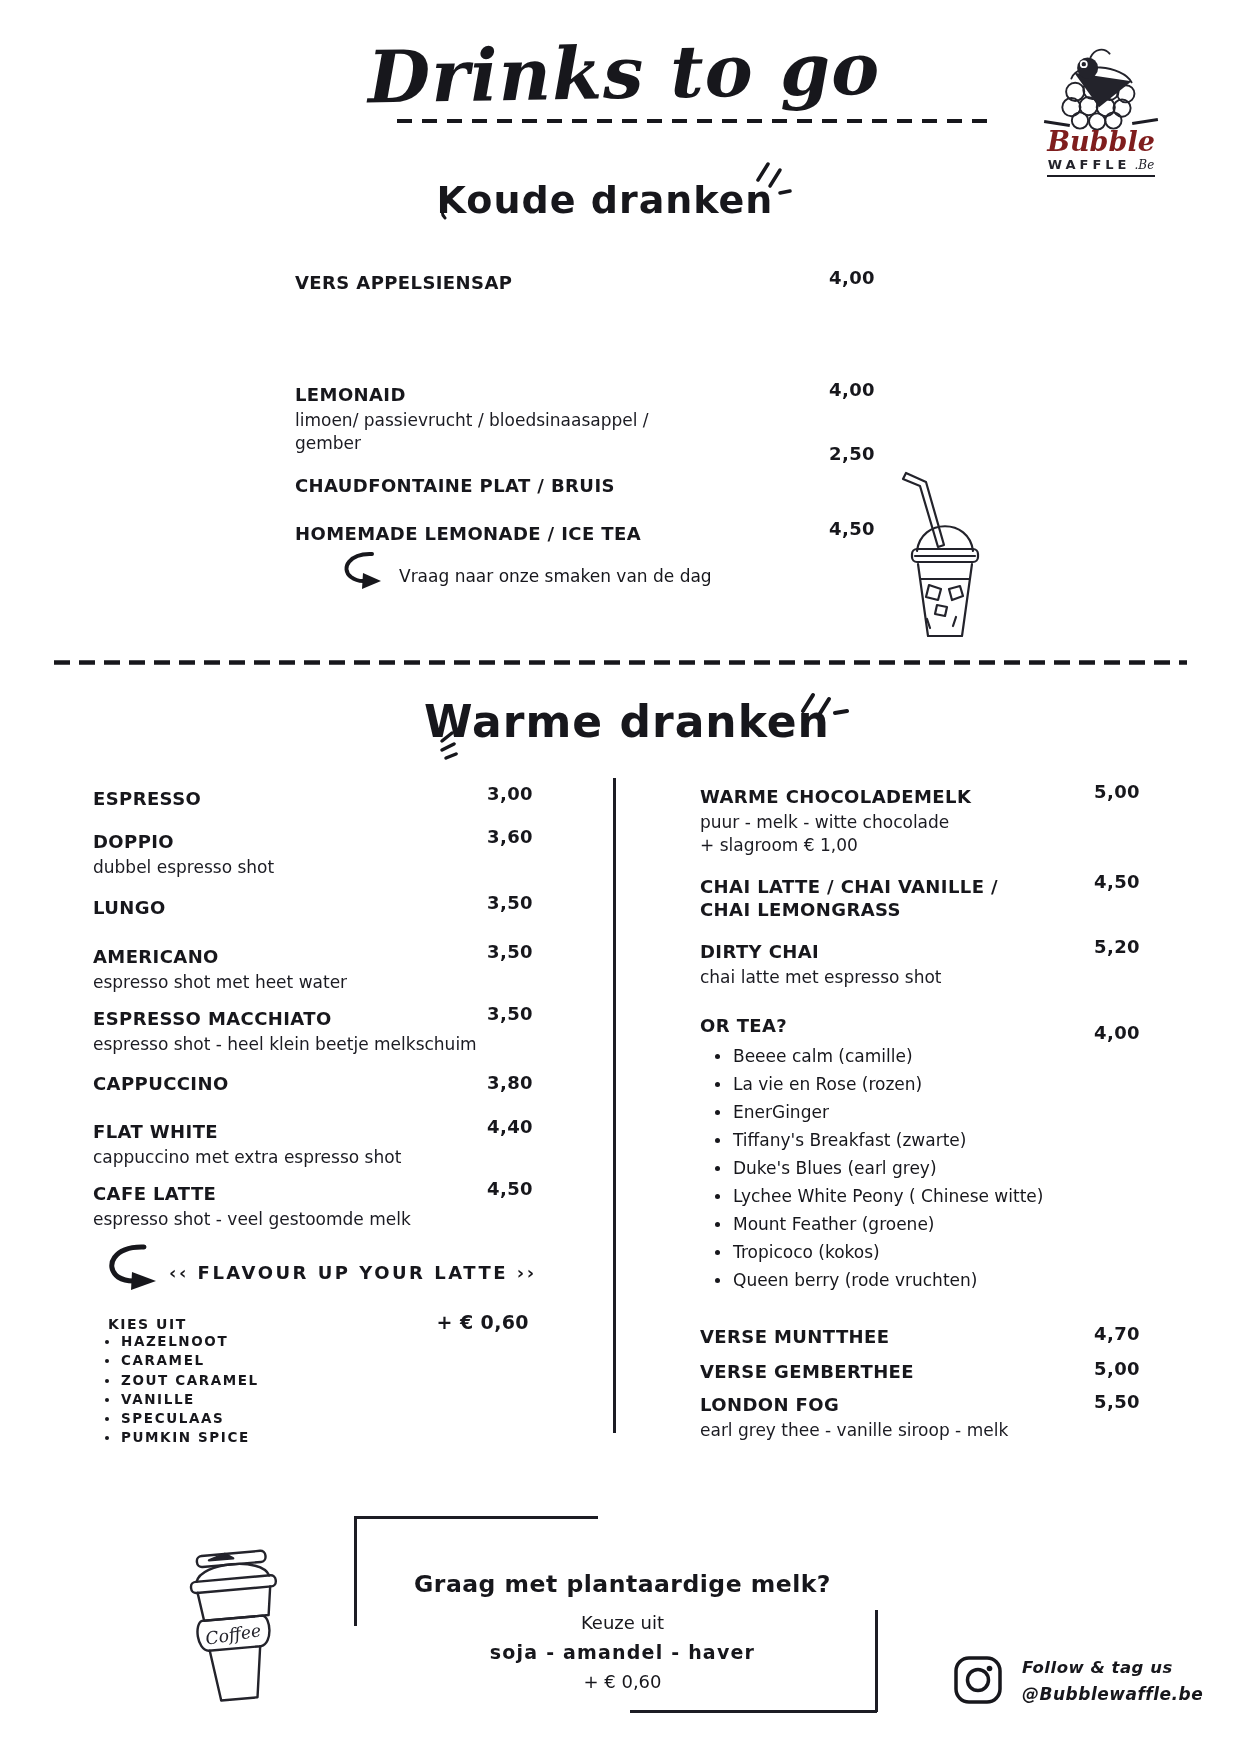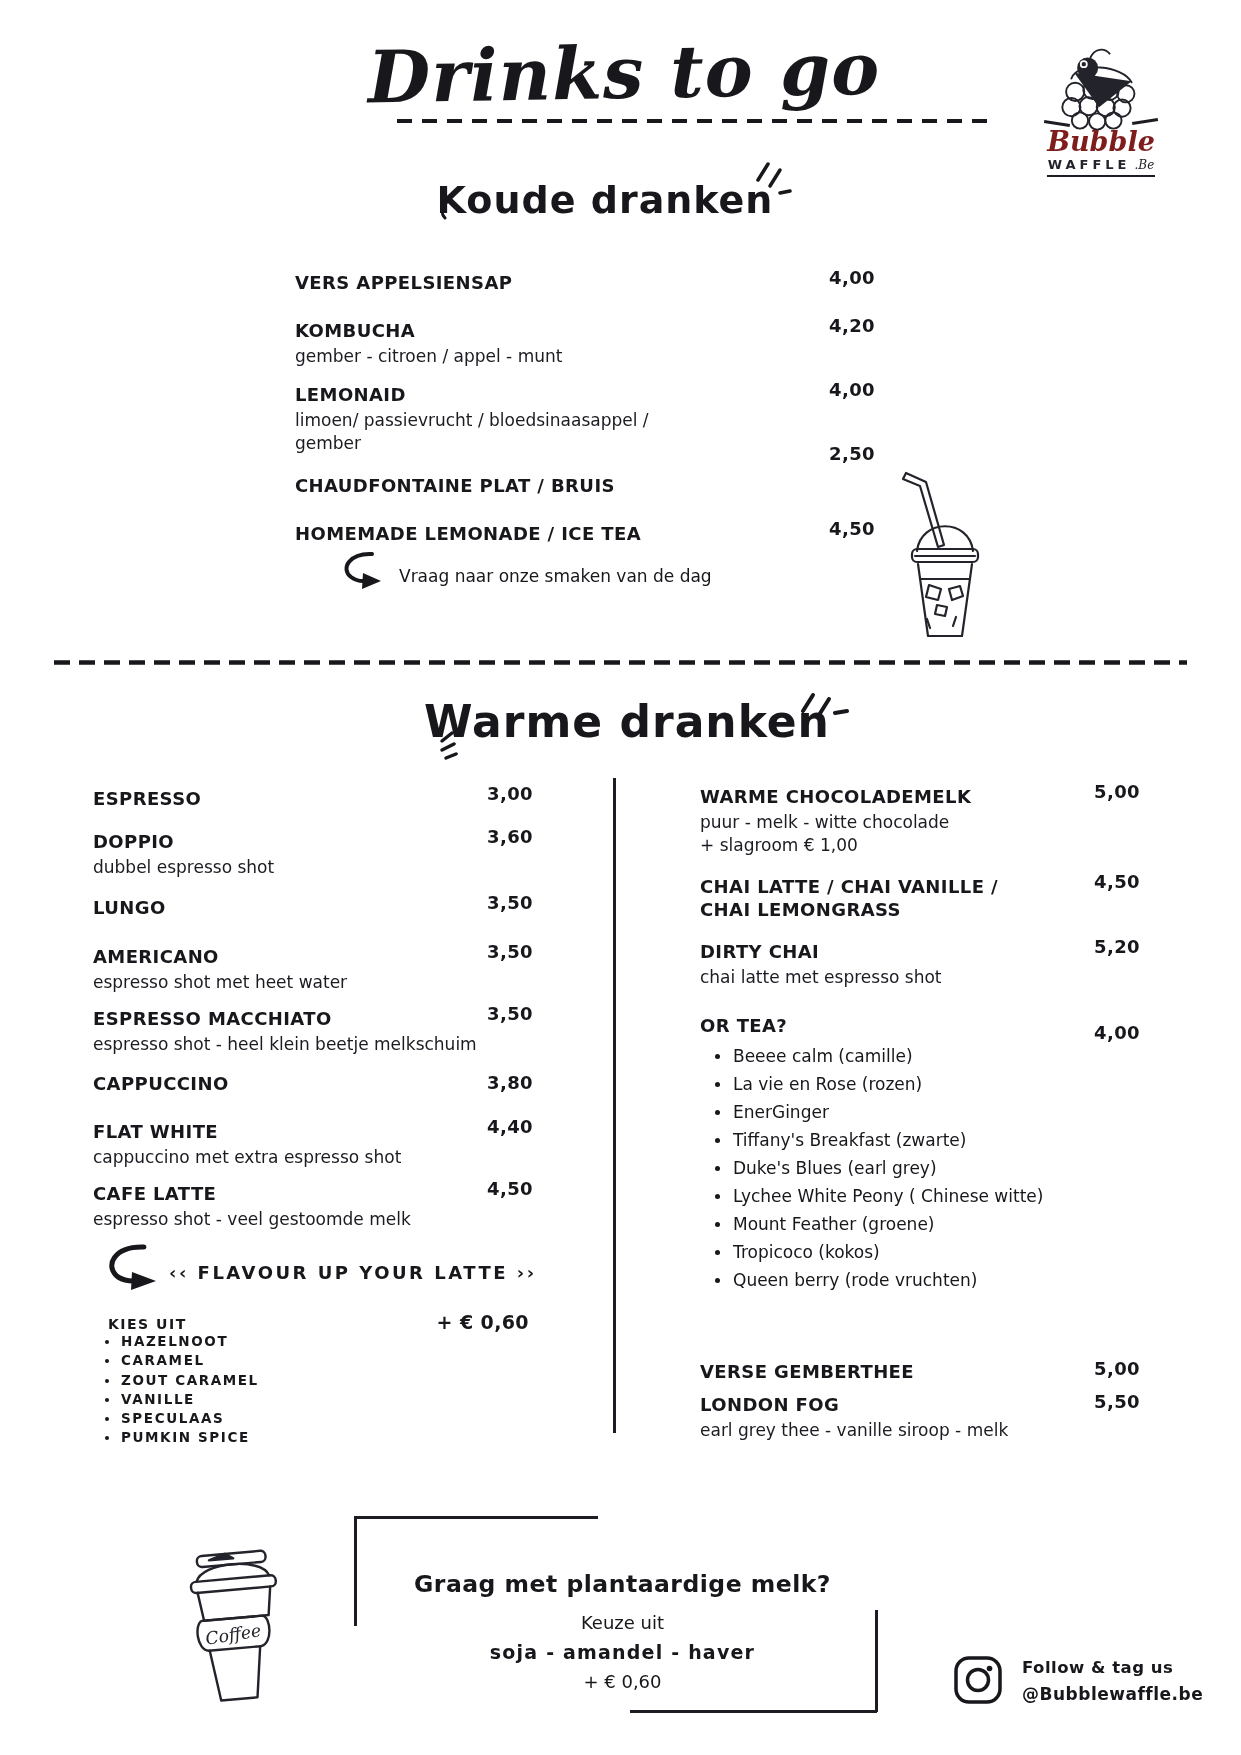--- a/index.html
+++ b/index.html
@@ -107,25 +107,20 @@
     </g>
   </svg>
   <svg class="abs" style="left:437px; top:200px;" width="16" height="20" viewBox="0 0 16 20">
     <path d="M10,2 C4,8 4,14 8,18" fill="none" stroke="#17171c" stroke-width="3" stroke-linecap="round"></path>
   </svg>
 
   <div class="item col-cold" style="top:271px;">
     <div class="nm">VERS APPELSIENSAP</div>
     <div class="pr">4,00</div>
   </div>
-  <div class="item col-cold" style="top:319px;">
-    <div class="nm">KOMBUCHA</div>
-    <div class="ds">gember - citroen / appel - munt</div>
-    <div class="pr">4,20</div>
-  </div>
   <div class="item col-cold" style="top:383px;">
     <div class="nm">LEMONAID</div>
     <div class="ds">limoen/ passievrucht / bloedsinaasappel /</div>
     <div class="ds" style="margin-top:0;">gember</div>
     <div class="pr">4,00</div>
   </div>
   <div class="item col-cold" style="top:474px;">
     <div class="nm">CHAUDFONTAINE PLAT / BRUIS</div>
     <div class="pr raise">2,50</div>
   </div>
@@ -260,20 +255,24 @@
     <li>La vie en Rose (rozen)</li>
     <li>EnerGinger</li>
     <li>Tiffany's Breakfast (zwarte)</li>
     <li>Duke's Blues (earl grey)</li>
     <li>Lychee White Peony ( Chinese witte)</li>
     <li>Mount Feather (groene)</li>
     <li>Tropicoco (kokos)</li>
     <li>Queen berry (rode vruchten)</li>
   </ul>
 
+  <div class="item col-r" style="top:1325px;">
+    <div class="nm">VERSE MUNTTHEE</div>
+    <div class="pr" style="top:-2px;">4,70</div>
+  </div>
   <div class="item col-r" style="top:1360px;">
     <div class="nm">VERSE GEMBERTHEE</div>
     <div class="pr" style="top:-2px;">5,00</div>
   </div>
   <div class="item col-r" style="top:1393px;">
     <div class="nm">LONDON FOG</div>
     <div class="ds">earl grey thee - vanille siroop  - melk</div>
     <div class="pr" style="top:-2px;">5,50</div>
   </div>
 
@@ -302,18 +301,18 @@
     <div class="foot-p" style="margin-top:8px;">+ € 0,60</div>
   </div>
 
   <svg class="abs" style="left:953px; top:1655px;" width="50" height="50" viewBox="0 0 50 50">
     <g fill="none" stroke="#17171c" stroke-width="3.5">
       <rect x="3" y="3" width="44" height="44" rx="13"></rect>
       <circle cx="25" cy="25" r="10.5"></circle>
     </g>
     <circle cx="36.5" cy="13.5" r="2.8" fill="#17171c"></circle>
   </svg>
-  <div class="abs" style="left:1022px; top:1658px;">
+  <div class="abs" style="left:1022px; top:1658px;font-style:italic;">
     <div class="social-1">Follow &amp; tag us</div>
     <div class="social-2">@Bubblewaffle.be</div>
   </div>
 
 </div>
 
 </body></html>

